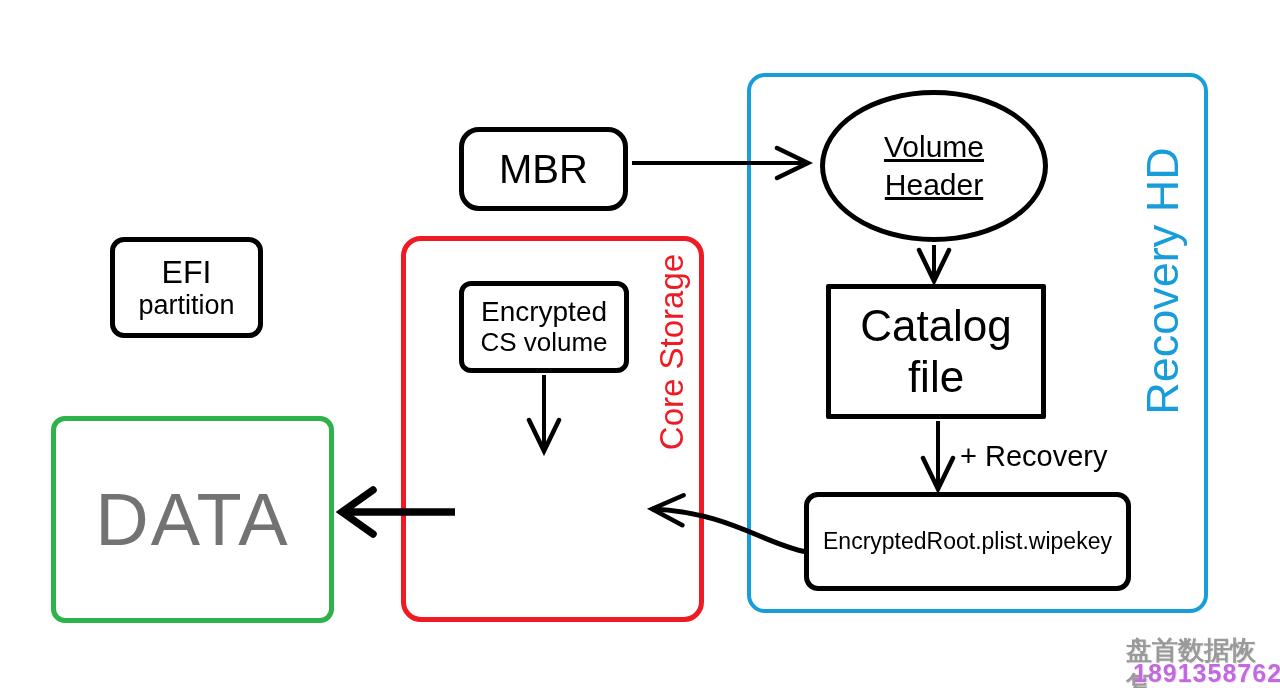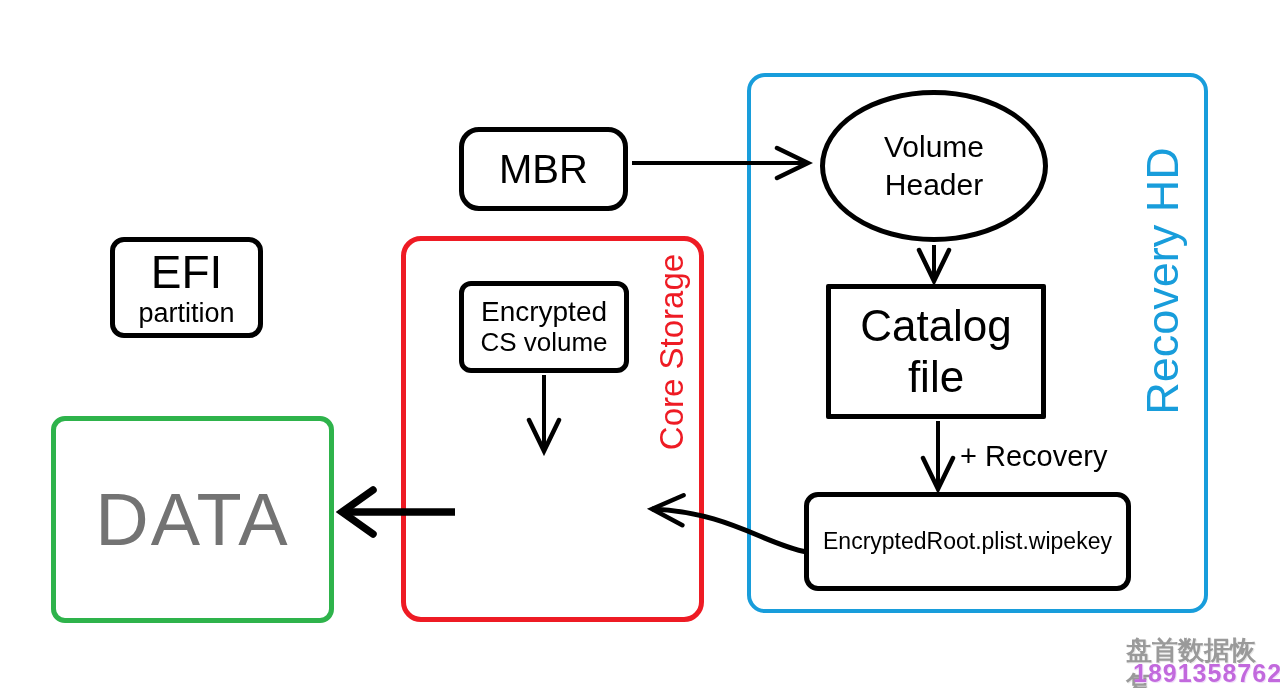--- a/index.html
+++ b/index.html
@@ -6,25 +6,25 @@
   .canvas{
     position:relative;width:1280px;height:688px;background:#ffffff;
     font-family:"Liberation Sans",sans-serif;color:#000;overflow:hidden;
   }
   
   .node{
     position:absolute;box-sizing:border-box;border:5px solid #000;
     display:flex;flex-direction:column;align-items:center;justify-content:center;
     text-align:center;background:#fff;line-height:1.15;
   }
-  .ellipse{border-radius:50%;}
+  .ellipse{border-radius:50%;text-decoration:underline;}
   
   .mbr-box{left:459px;top:127px;width:169px;height:84px;border-radius:20px;font-size:40px;}
   .efi-box{left:110px;top:237px;width:153px;height:101px;border-radius:14px;}
-  .efi-line1{font-size:46px;}
+  .efi-line1{font-size:32px;}
   .efi-line2{font-size:27px;}
   .data-box{left:51px;top:416px;width:283px;height:207px;border-radius:14px;
     border-color:#2eb34b;color:#737373;font-size:74px;letter-spacing:2px;}
   .cs-container{position:absolute;box-sizing:border-box;left:401px;top:236px;width:303px;height:386px;
     border:5px solid #ee1b24;border-radius:20px;background:transparent;}
   .enc-cs-box{left:459px;top:281px;width:170px;height:92px;border-radius:12px;}
   .enc-line1{font-size:28px;}
   .enc-line2{font-size:26px;}
   .vmk-ellipse{left:457px;top:455px;width:178px;height:114px;font-size:48px;}
   .rh-container{position:absolute;box-sizing:border-box;left:747px;top:73px;width:461px;height:540px;

